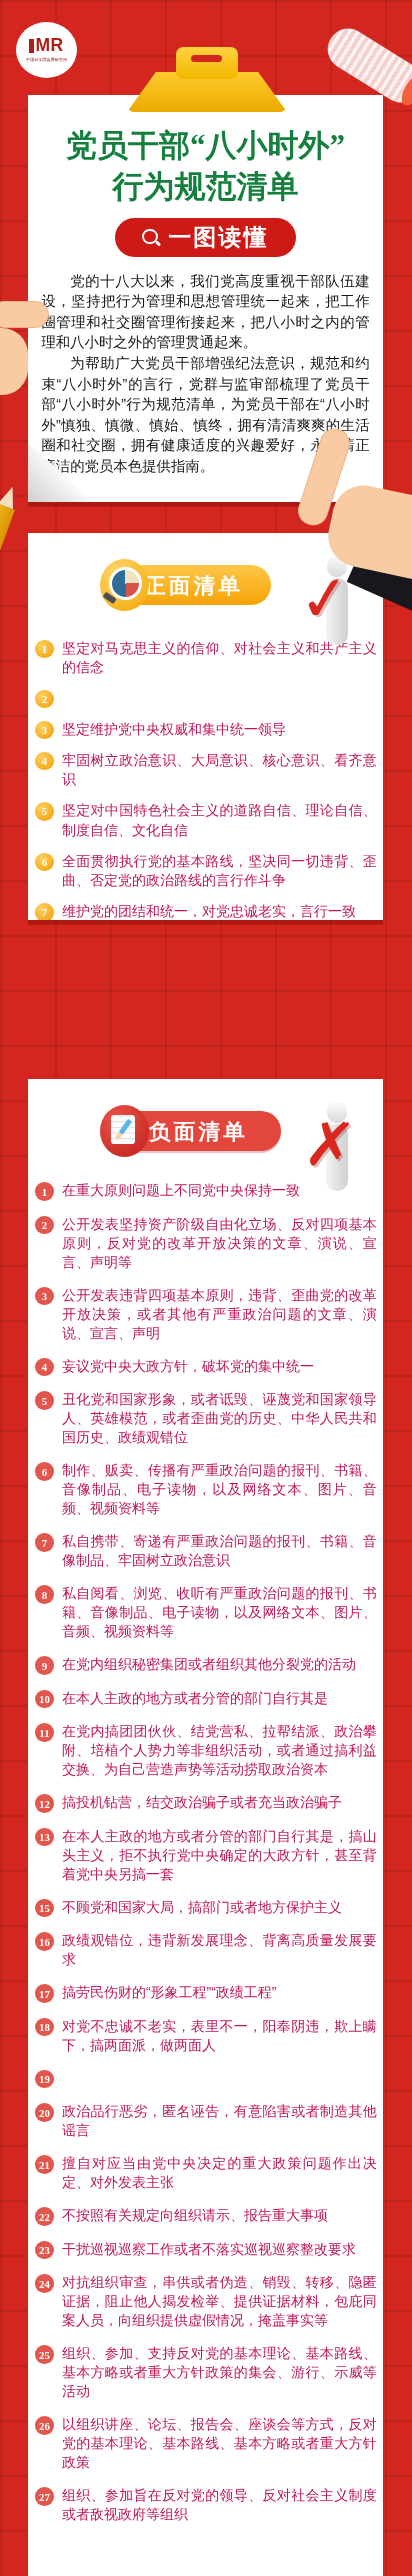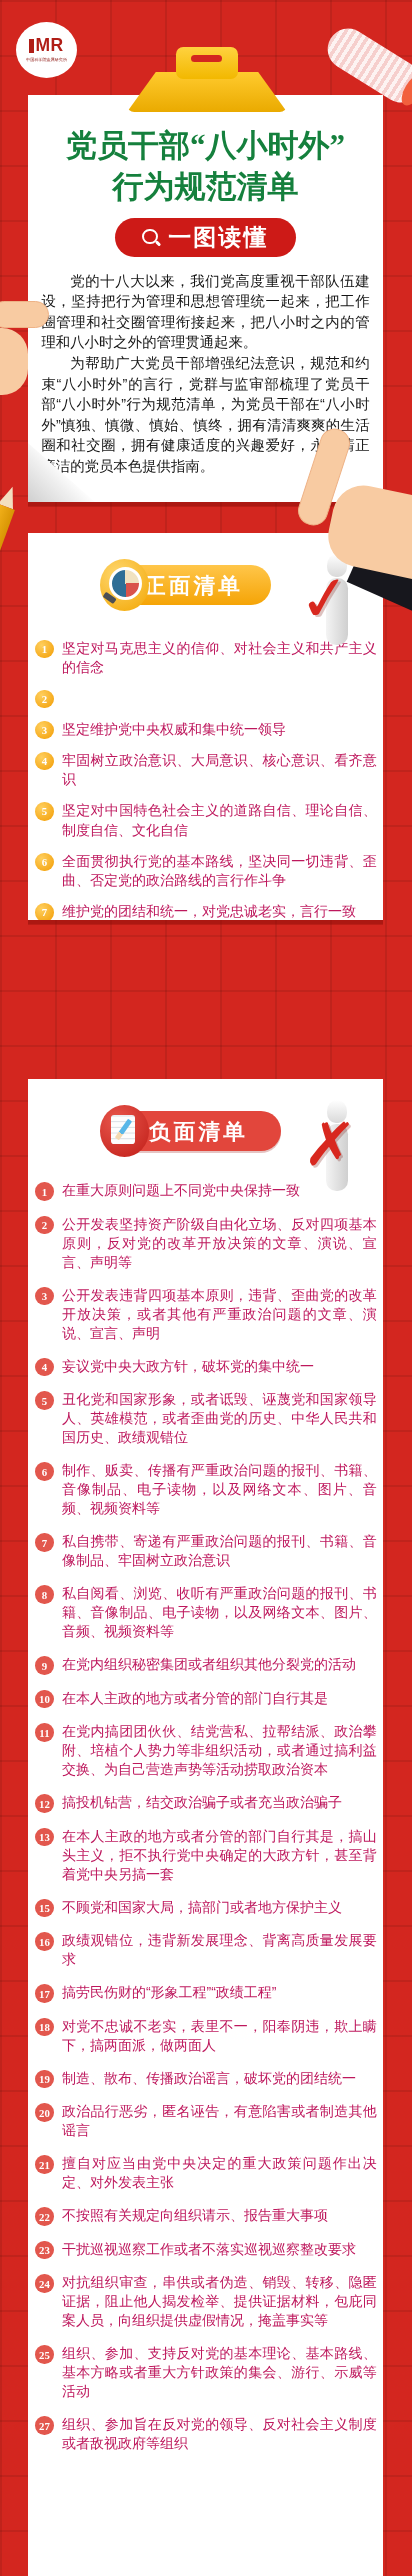--- a/index.html
+++ b/index.html
@@ -318,21 +318,20 @@
           <span class="txt">搞劳民伤财的“形象工程”“政绩工程”</span>
         </li>
 
         <li class="item">
           <span class="num">18</span>
           <span class="txt">对党不忠诚不老实，表里不一，阳奉阴违，欺上瞒下，搞两面派，做两面人</span>
         </li>
 
         <li class="item">
           <span class="num">19</span>
-          <span class="txt">制造、散布、传播政治谣言，破坏党的团结统一</span>
         </li>
 
         <li class="item">
           <span class="num">20</span>
           <span class="txt">政治品行恶劣，匿名诬告，有意陷害或者制造其他谣言</span>
         </li>
 
         <li class="item">
           <span class="num">21</span>
           <span class="txt">擅自对应当由党中央决定的重大政策问题作出决定、对外发表主张</span>
@@ -351,20 +350,24 @@
         <li class="item">
           <span class="num">24</span>
           <span class="txt">对抗组织审查，串供或者伪造、销毁、转移、隐匿证据，阻止他人揭发检举、提供证据材料，包庇同案人员，向组织提供虚假情况，掩盖事实等</span>
         </li>
 
         <li class="item">
           <span class="num">25</span>
           <span class="txt">组织、参加、支持反对党的基本理论、基本路线、基本方略或者重大方针政策的集会、游行、示威等活动</span>
         </li>
 
+        <li class="item">
+          <span class="num">26</span>
+          <span class="txt">以组织讲座、论坛、报告会、座谈会等方式，反对党的基本理论、基本路线、基本方略或者重大方针政策</span>
+        </li>
 
         <li class="item">
           <span class="num">27</span>
           <span class="txt">组织、参加旨在反对党的领导、反对社会主义制度或者敌视政府等组织</span>
         </li>
 
       </ol>
 
   </div>
 

